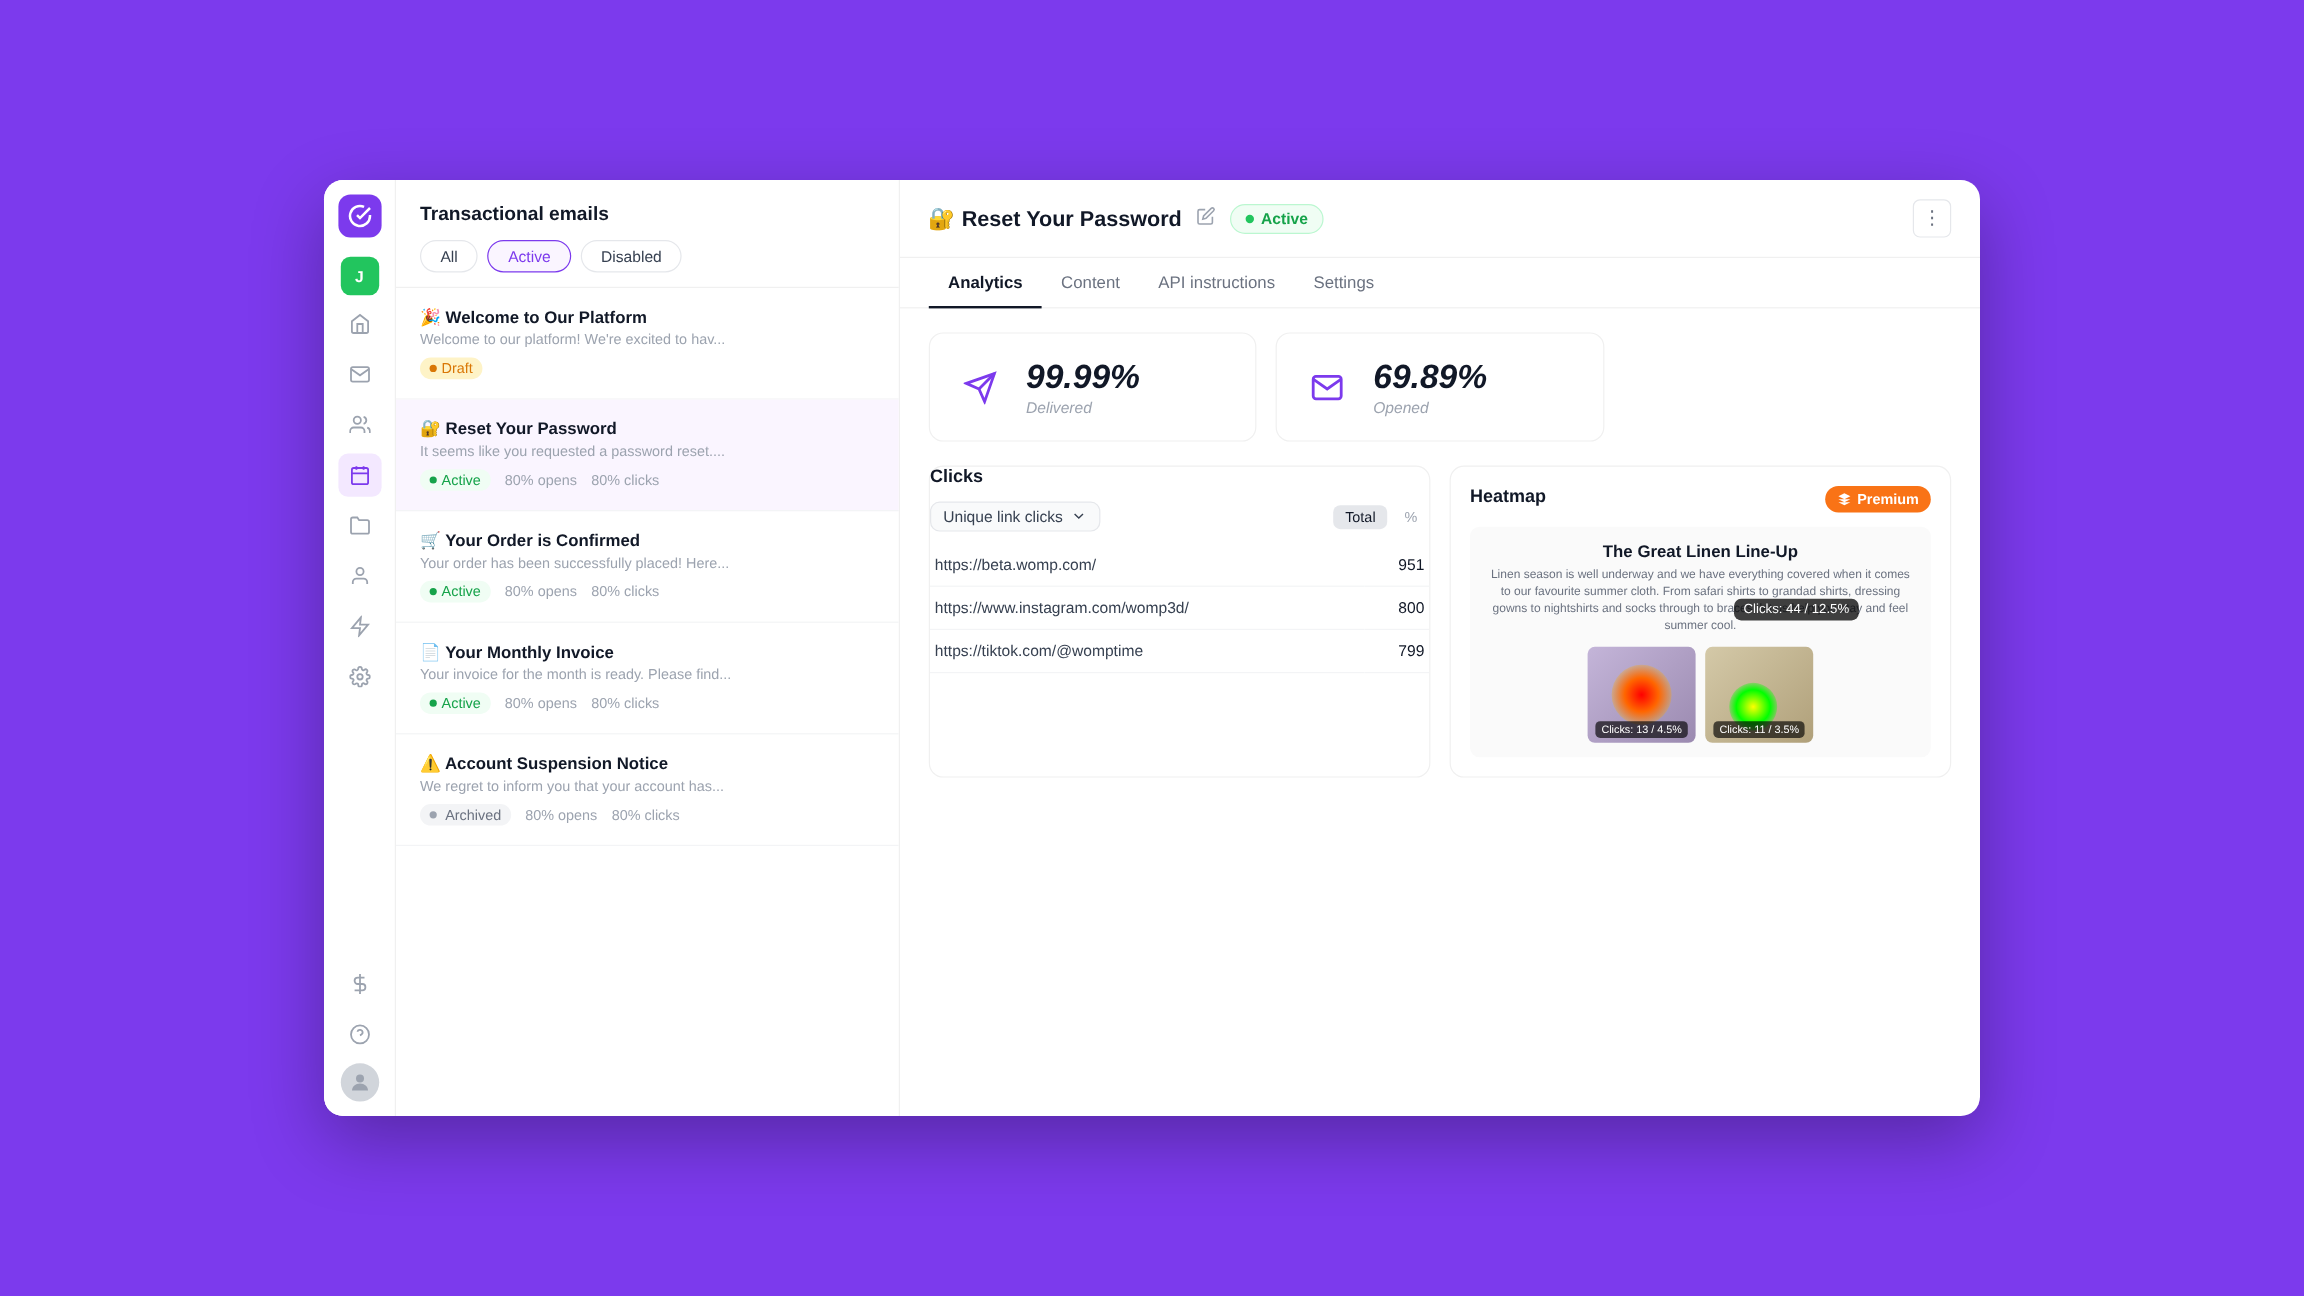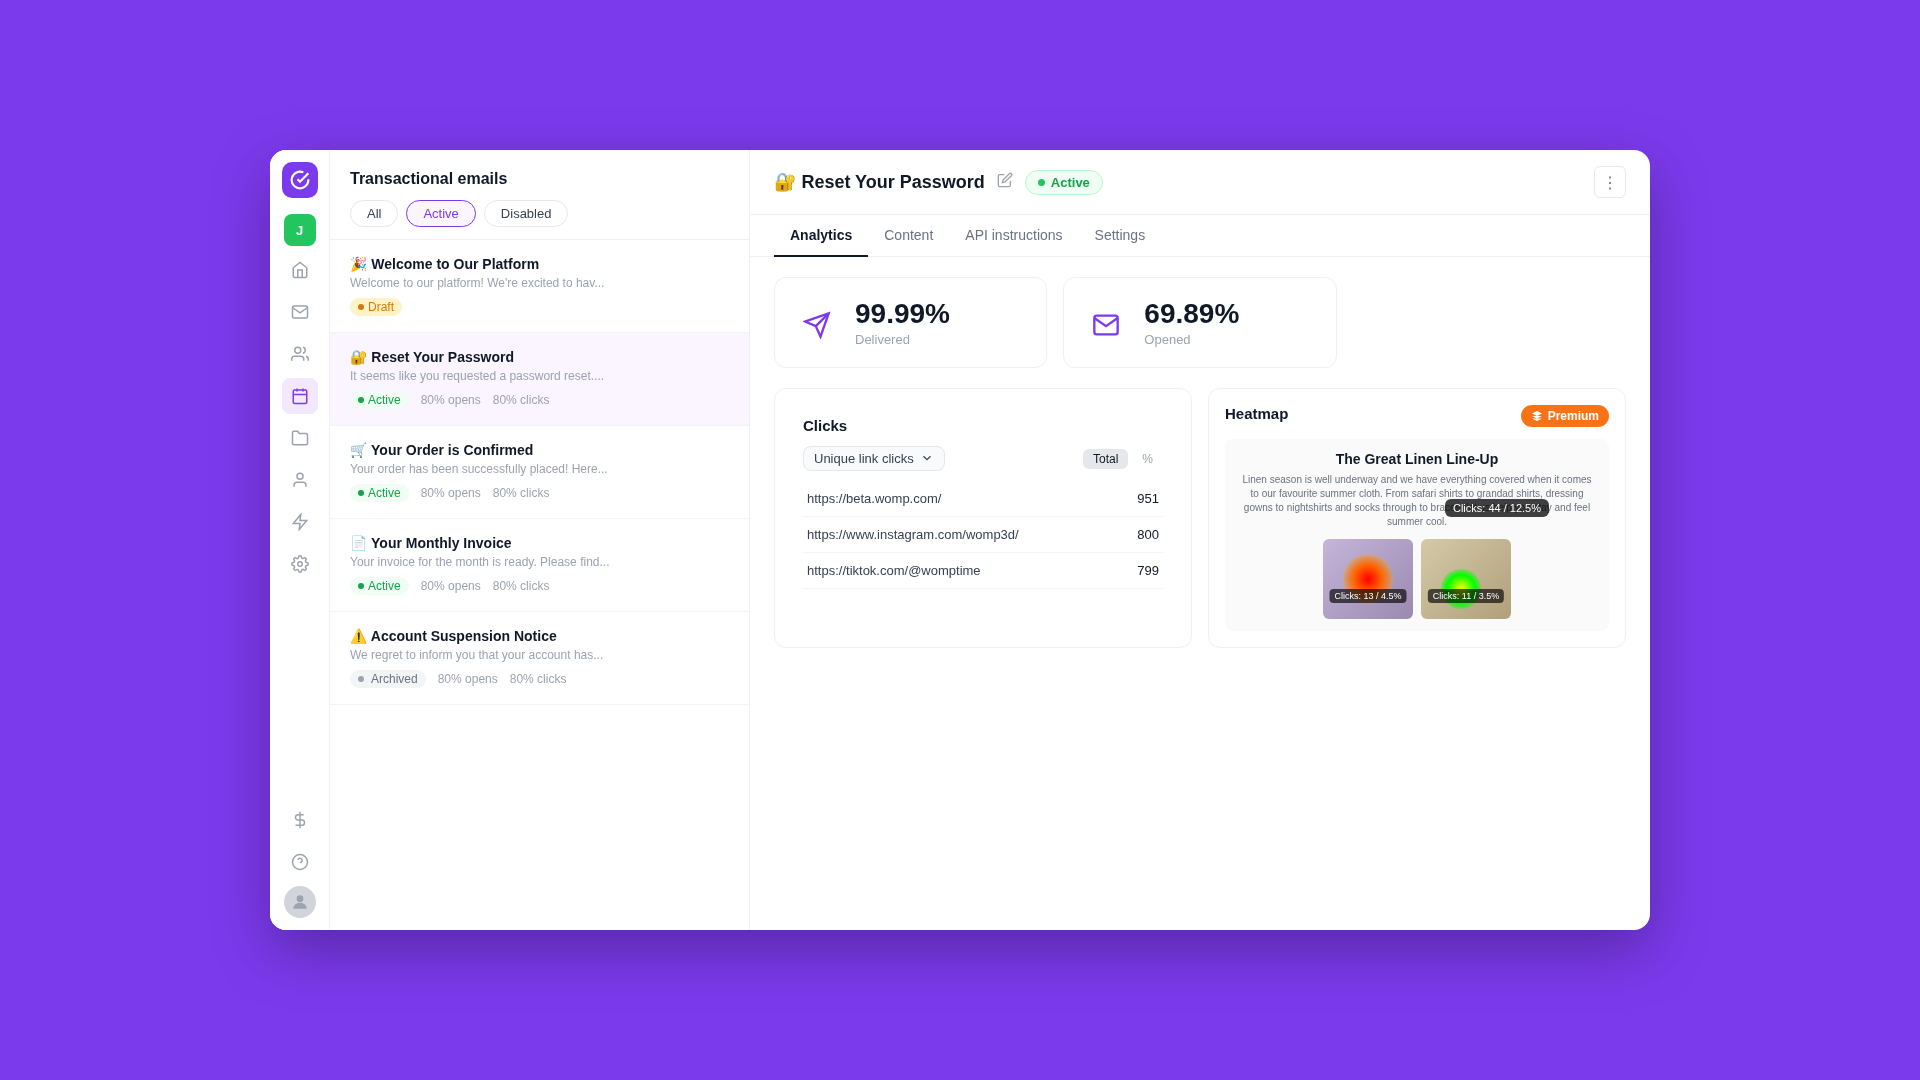--- a/index.html
+++ b/index.html
@@ -273,22 +273,23 @@
       display: grid;
       grid-template-columns: repeat(3, 1fr);
       gap: 16px;
       margin-bottom: 20px;
     }
     .stat-card {
       border: 1px solid #f0f0f0;
       border-radius: 12px;
       padding: 20px;
       display: flex;
-      align-items: flex-end;
+      align-items: center;
       gap: 16px;
+      font-style: italic;
     }
     .stat-icon {
       width: 44px;
       height: 44px;
       display: flex;
       align-items: center;
       justify-content: center;
       color: #7c3aed;
       font-size: 22px;
     }
@@ -318,21 +319,21 @@
 
     
     .bottom-row {
       display: grid;
       grid-template-columns: 1fr 1fr;
       gap: 16px;
     }
     .clicks-card {
       border: 1px solid #f0f0f0;
       border-radius: 12px;
-      padding: 28px;
+      padding: 0;
     }
     .clicks-header {
       display: flex;
       align-items: center;
       justify-content: space-between;
       margin-bottom: 12px;
     }
     .clicks-title {
       font-size: 15px;
       font-weight: 600;
@@ -467,21 +468,21 @@
       background: #e5e7eb;
       position: relative;
       overflow: hidden;
       display: flex;
       align-items: flex-end;
       justify-content: center;
       padding-bottom: 4px;
     }
     .heatmap-img-badge {
       position: absolute;
-      bottom: 16px;
+      bottom: 4px;
       left: 50%;
       transform: translateX(-50%);
       background: rgba(0,0,0,0.65);
       color: white;
       font-size: 9px;
       padding: 2px 5px;
       border-radius: 4px;
       white-space: nowrap;
     }
     .heat-circle {

